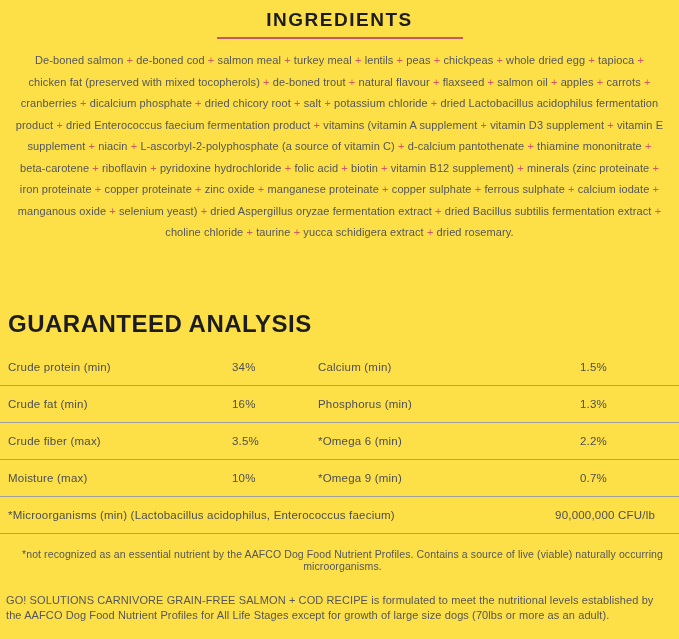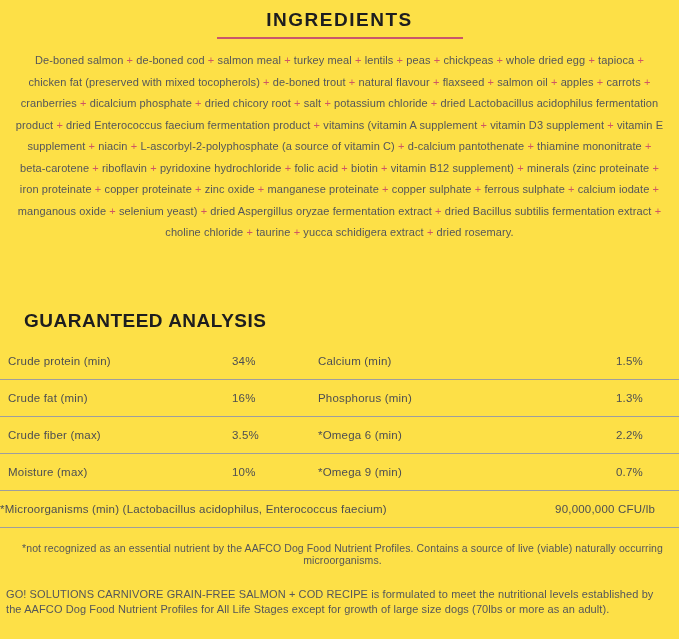--- a/index.html
+++ b/index.html
@@ -36,41 +36,41 @@
     font-size: 11px;
     line-height: 21.5px;
     letter-spacing: 0.1px;
     color: #55565a;
   }
   .ing-text .plus { color: #cf5663; }
 
   
   .ga-title {
     margin: 66px 11px 0 0;
-    padding-left: 24px;
-    font-size: 19px;
+    padding-left: 8px;
+    font-size: 24px;
     font-weight: 800;
     letter-spacing: 0.5px;
     color: #1d1d1f;
   }
   .ga-table { margin-top: 11px; width: 679px; }
   .ga-row {
     display: flex;
     align-items: center;
     height: 36px;
     border-bottom: 1px solid #9e9e9e;
     font-size: 11.5px;
     letter-spacing: 0.2px;
     color: #4d4e52;
   }
   .ga-row .c1 { width: 224px; padding-left: 8px; box-sizing: content-box; }
   .ga-row .c2 { width: 86px; }
   .ga-row .c3 { width: 262px; }
-  .ga-row .c4 { flex: 1; text-align: center; }
-  .ga-row.wide .c1w { }
+  .ga-row .c4 { flex: 1; }
+  .ga-row.wide .c1w { padding-left: 8px; }
   .ga-row.wide .c2w { margin-left: auto; padding-right: 24px; }
 
   
   .fn1 {
     margin: 14px 0 0 0;
     padding-left: 6px;
     font-size: 10.5px;
     letter-spacing: 0.1px;
     color: #55565a;
     text-align: center;

